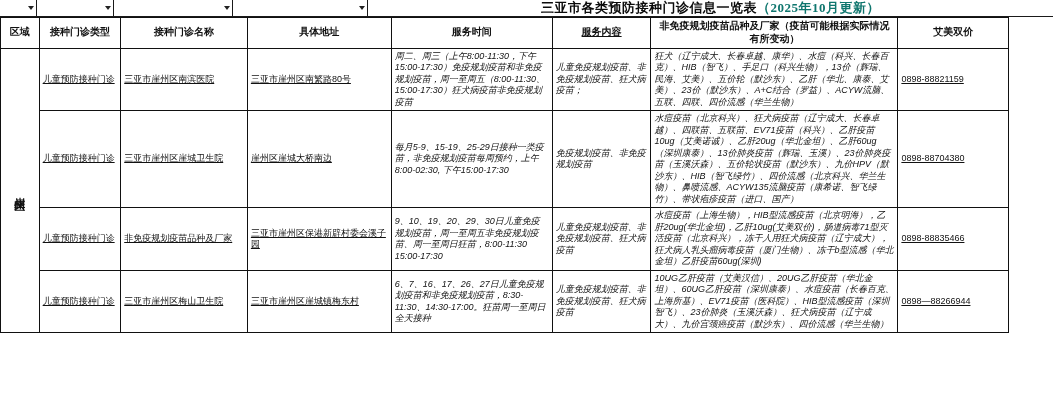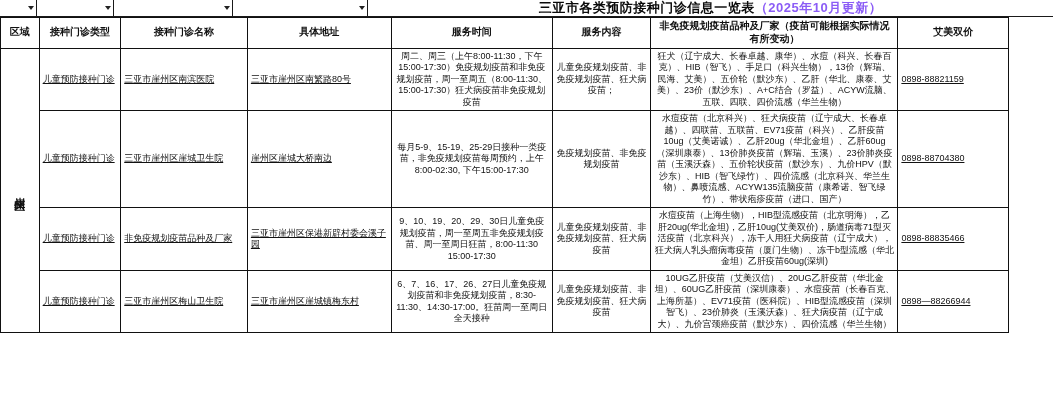--- a/index.html
+++ b/index.html
@@ -10,20 +10,21 @@
     overflow:hidden;
   }
   .sheet{width:1053px;height:406px;position:relative;}
 
   
   .topbar{
     height:16px;
     display:flex;
     align-items:stretch;
     border-bottom:1px solid #1a1a1a;
+    font-family:Liberation Serif, serif;
   }
   .filter-cell{
     border-right:1px solid #1a1a1a;
     position:relative;
     background:#fff;
   }
   .filter-cell .caret{
     position:absolute;right:2px;top:50%;
     transform:translateY(-50%);
     width:0;height:0;
@@ -31,21 +32,21 @@
     border-right:3px solid transparent;
     border-top:4px solid #222;
   }
   .title-cell{
     flex:1;
     display:flex;align-items:center;justify-content:center;
     font-size:13px;font-weight:bold;color:#0b0b0b;
     letter-spacing:0.5px;
     white-space:nowrap;
   }
-  .title-cell .blue{color:#8b5cf6;}
+  .title-cell .blue{color:#0f766e;}
 
   table.grid{
     border-collapse:collapse;
     width:1009px;
     table-layout:fixed;
   }
   table.grid th, table.grid td{
     border:1px solid #111;
     vertical-align:middle;
     padding:2px 3px;
@@ -57,26 +58,26 @@
     background:#fff;
     font-weight:bold;
     font-size:10px;
     text-align:center;
   }
   .c-region{width:36px;text-align:center;font-weight:bold;font-size:11px;}
   .c-type{width:76px;text-align:center;}
   .c-name{width:118px;text-align:center;}
   .c-addr{width:134px;text-align:center;}
   .c-time{width:150px;text-align:left;}
-  .c-service{width:92px;text-align:left;}
+  .c-service{width:92px;text-align:left;text-decoration:underline;}
   .c-vaccine{width:230px;text-align:left;}
   .c-phone{width:103px;text-align:center;}
 
   td.center{text-decoration:underline;}
-  td.left{text-align:center;}
+  td.left{text-align:left;font-style:italic;}
   .vert{
     writing-mode:vertical-rl;
     text-orientation:upright;
     letter-spacing:2px;
     font-weight:bold;
     font-size:11px;
     margin:0 auto;
   }
   .vert-wrap{display:flex;align-items:center;justify-content:center;height:100%;}
 </style>

